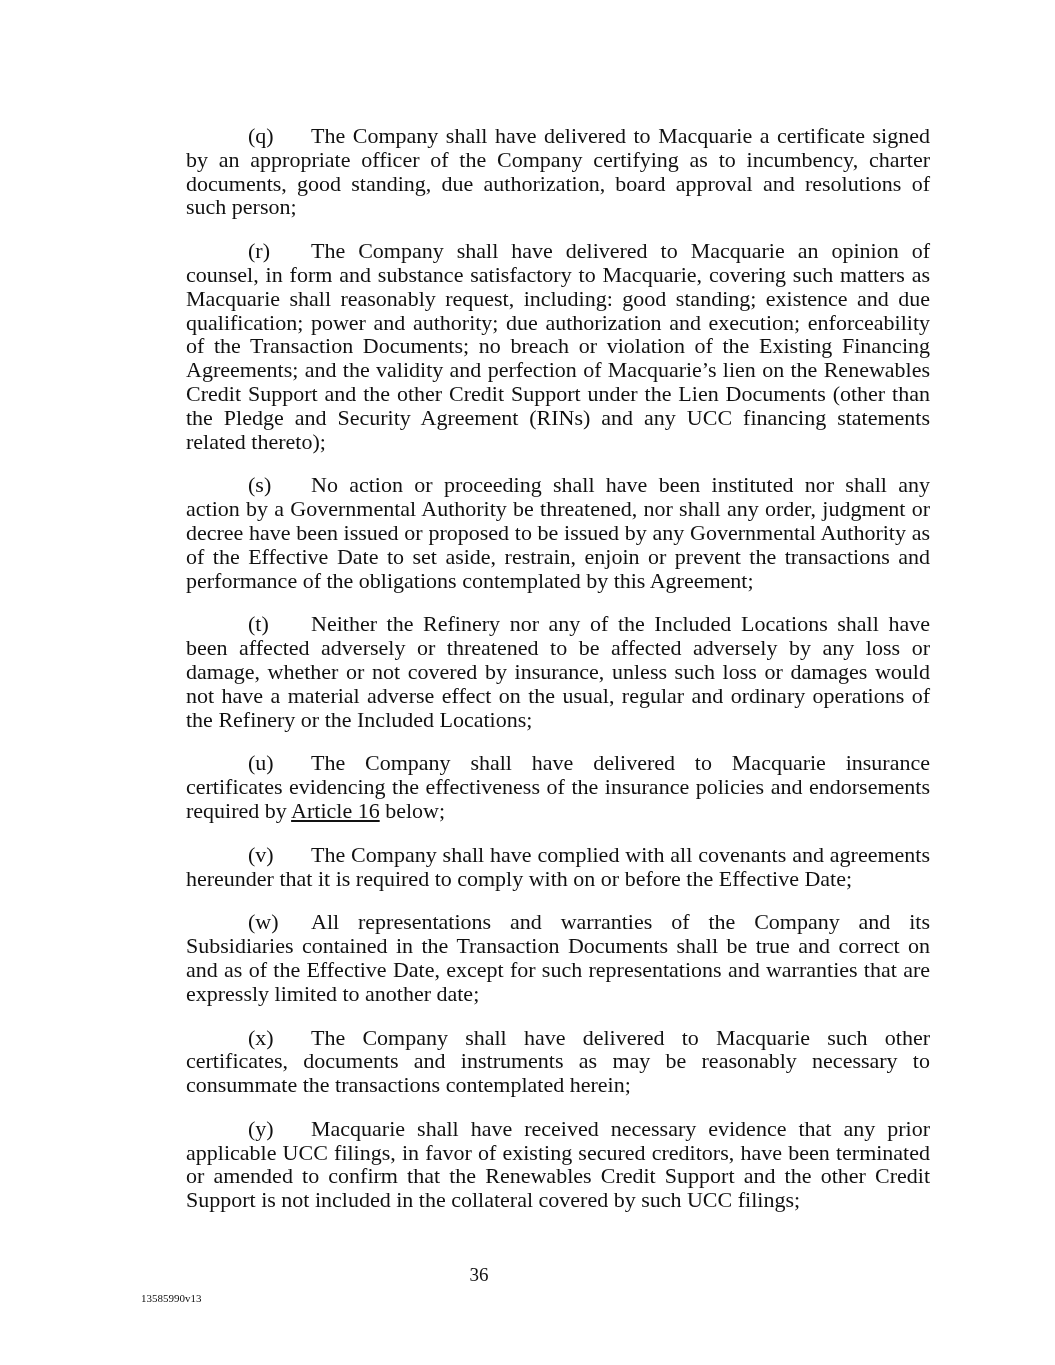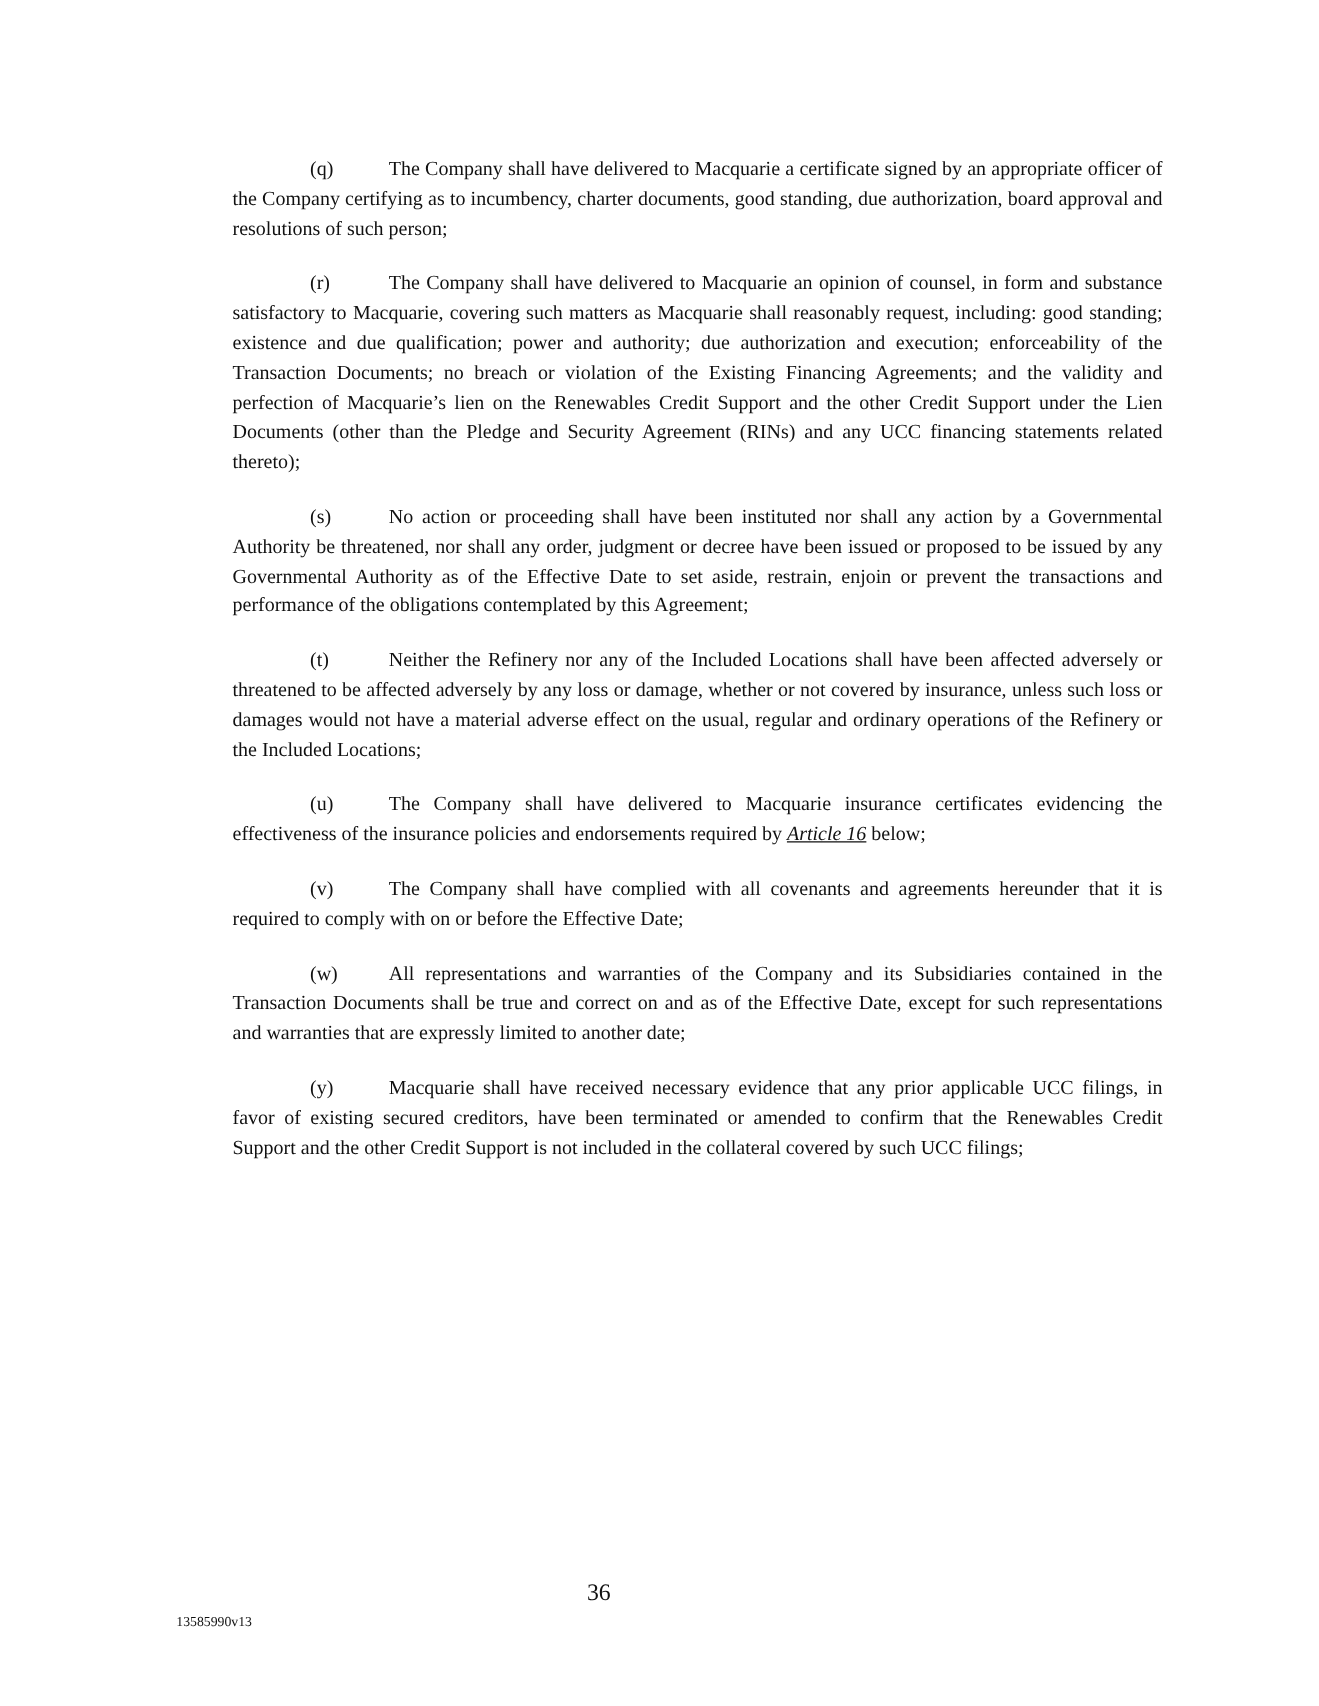--- a/index.html
+++ b/index.html
@@ -15,32 +15,32 @@
       font-family: "Liberation Serif", "DejaVu Serif", serif;
       color: #111111;
     }
     .page {
       position: absolute;
       left: 186px;
       top: 124px;
       width: 744px;
     }
     .para {
-      font-size: 16px;
+      font-size: 22px;
       line-height: 23.8px;
       text-align: justify;
       margin: 0 0 20px 0;
       text-indent: 62px;
     }
     .label {
       display: inline-block;
       width: 63px;
       text-indent: 0;
     }
-    .u { text-decoration: underline; font-style: italic; }
+    .u { text-decoration: underline; }
     .page-number {
       position: absolute;
       top: 1264px;
       left: 0;
       width: 958px;
       text-align: center;
       font-size: 19px;
     }
     .doc-id {
       position: absolute;
@@ -61,19 +61,20 @@
   <p class="para"><span class="label">(s)</span><span>No action or proceeding shall have been instituted nor shall any action by a Governmental Authority be threatened, nor shall any order, judgment or decree have been issued or proposed to be issued by any Governmental Authority as of the Effective Date to set aside, restrain, enjoin or prevent the transactions and performance of the obligations contemplated by this Agreement;</span></p>
 
   <p class="para"><span class="label">(t)</span><span>Neither the Refinery nor any of the Included Locations shall have been affected adversely or threatened to be affected adversely by any loss or damage, whether or not covered by insurance, unless such loss or damages would not have a material adverse effect on the usual, regular and ordinary operations of the Refinery or the Included Locations;</span></p>
 
   <p class="para"><span class="label">(u)</span><span>The Company shall have delivered to Macquarie insurance certificates evidencing the effectiveness of the insurance policies and endorsements required by </span><span class="u">Article 16</span><span> below;</span></p>
 
   <p class="para"><span class="label">(v)</span><span>The Company shall have complied with all covenants and agreements hereunder that it is required to comply with on or before the Effective Date;</span></p>
 
   <p class="para"><span class="label">(w)</span><span>All representations and warranties of the Company and its Subsidiaries contained in the Transaction Documents shall be true and correct on and as of the Effective Date, except for such representations and warranties that are expressly limited to another date;</span></p>
 
+  <p class="para"><span class="label">(x)</span><span>The Company shall have delivered to Macquarie such other certificates, documents and instruments as may be reasonably necessary to consummate the transactions contemplated herein;</span></p>
 
   <p class="para"><span class="label">(y)</span><span>Macquarie shall have received necessary evidence that any prior applicable UCC filings, in favor of existing secured creditors, have been terminated or amended to confirm that the Renewables Credit Support and the other Credit Support is not included in the collateral covered by such UCC filings;</span></p>
 
 </div>
 
 <div class="page-number">36</div>
 <div class="doc-id">13585990v13</div>
 
 </body></html>

